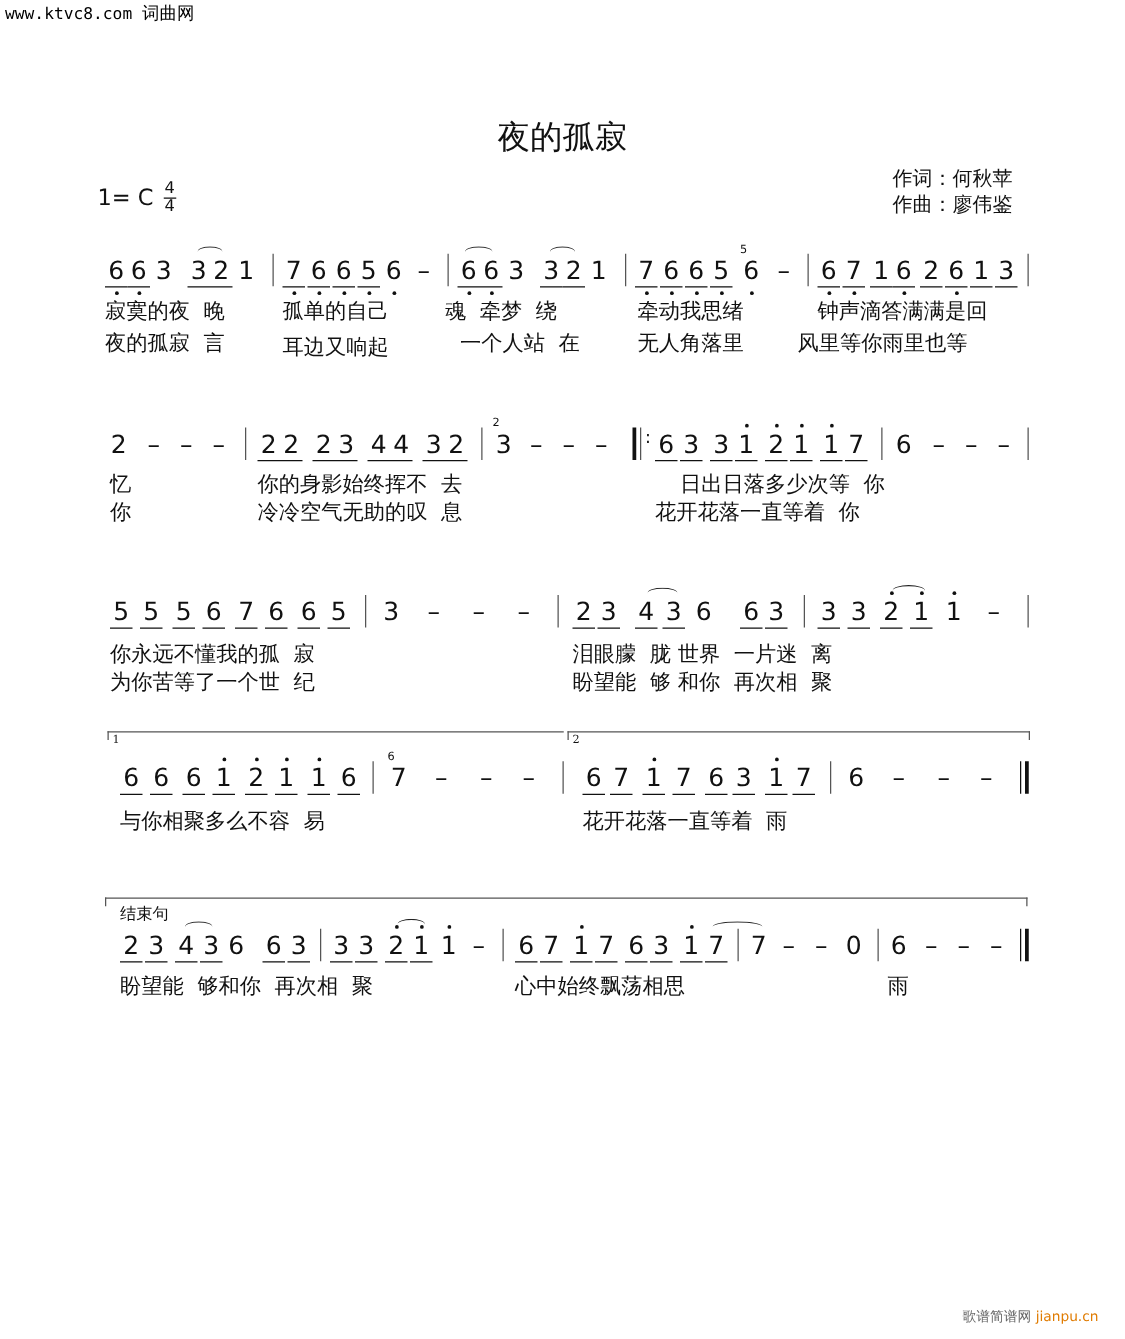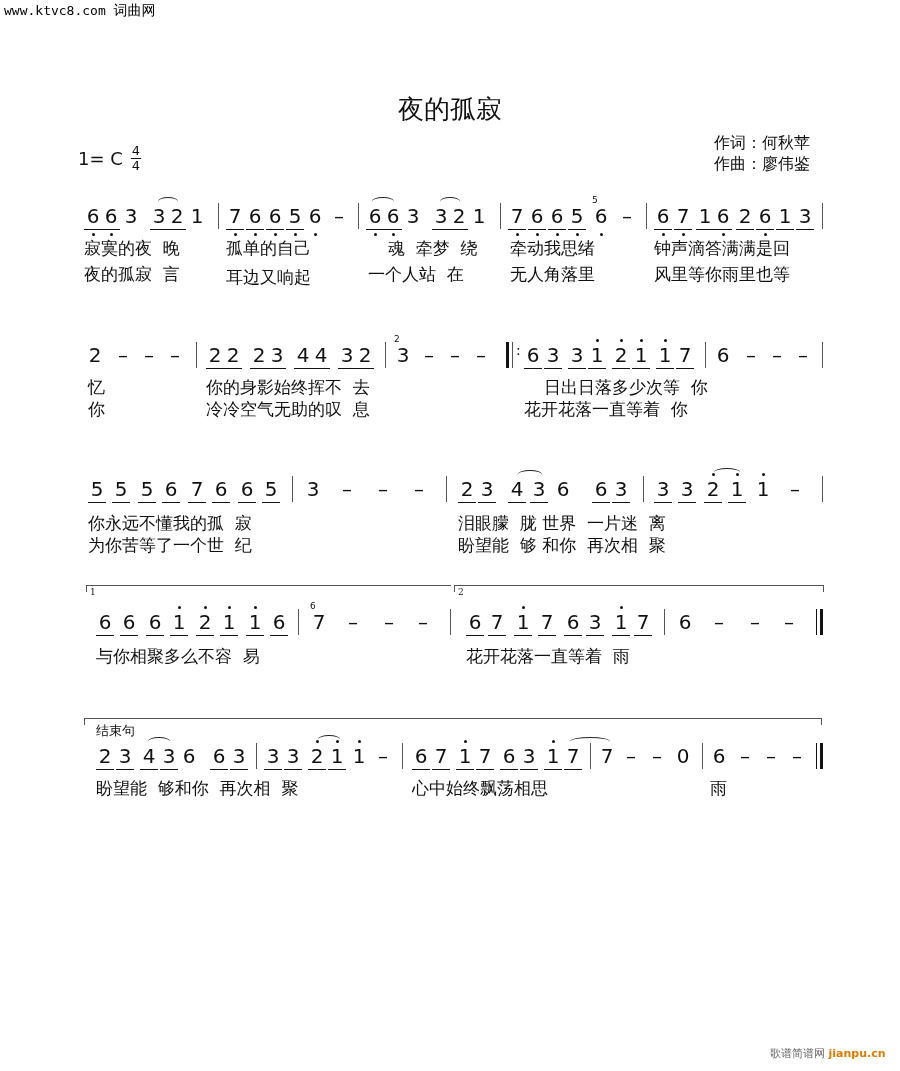--- a/index.html
+++ b/index.html
@@ -29,21 +29,21 @@
   .slur { position:absolute; height:8px; border-top:1.3px solid #222; border-radius:50% 50% 0 0; }
   .grace { position:absolute; font-size:9px; }
   .lyric { position:absolute; font-size:17px; letter-spacing:0px; white-space:pre; }
   .volta { position:absolute; border-top:1px solid #555; height:6px; }
   .volta .lab { position:absolute; left:3px; top:1px; font-size:9px; font-family:"DejaVu Serif", serif; }
   .volta.l { border-left:1px solid #555; }
   .volta.r { border-right:1px solid #555; }
   .ending-label { position:absolute; font-size:13px; }
   .contact { position:absolute; left:437px; top:916px; font-size:17px; line-height:24px; }
   .watermark-bot { position:absolute; left:770px; top:1046px; font-size:11px; color:#666; }
-  .watermark-bot .en { color:#e07b00;font-weight:bold; }
+  .watermark-bot .en { color:#e07b00; }
 </style>
 </head>
 <body>
 
 <div class="watermark-top">
   <span>www.ktvc8.com</span>
   <span class="cn">词曲网</span>
 </div>
 
 <div class="title">夜的孤寂</div>
@@ -101,28 +101,28 @@
     <span class="n u" style="left:698px">1</span>
     <span class="n u dot-lo" style="left:716px">6</span>
     <span class="n u" style="left:738px">2</span>
     <span class="n u dot-lo" style="left:758px">6</span>
     <span class="n u" style="left:778px">1</span>
     <span class="n u" style="left:798px">3</span>
     <span class="barline" style="left:822px;top:-2px"></span>
   </div>
   <div class="lyric" style="left:84px;top:32px">寂寞的夜  晚</div>
   <div class="lyric" style="left:226px;top:32px">孤单的自己</div>
-  <div class="lyric" style="left:388px;top:32px">魂  牵梦  绕</div>
+  <div class="lyric" style="left:356px;top:32px">魂  牵梦  绕</div>
   <div class="lyric" style="left:510px;top:32px">牵动我思绪</div>
   <div class="lyric" style="left:654px;top:32px">钟声滴答满满是回</div>
   <div class="lyric" style="left:84px;top:58px">夜的孤寂  言</div>
   <div class="lyric" style="left:226px;top:61px">耳边又响起</div>
   <div class="lyric" style="left:368px;top:58px">一个人站  在</div>
   <div class="lyric" style="left:510px;top:58px">无人角落里</div>
-  <div class="lyric" style="left:654px;top:58px">风里等你雨里也等</div>
+  <div class="lyric" style="left:638px;top:58px">风里等你雨里也等</div>
 </div>
 
 <div class="line" style="top:344px;">
   <div class="notes">
     <span class="n" style="left:88px">2</span>
     <span class="dash" style="left:118px">–</span>
     <span class="dash" style="left:144px">–</span>
     <span class="dash" style="left:170px">–</span>
     <span class="barline" style="left:196px;top:-2px"></span>
     <span class="n u" style="left:208px">2</span>

